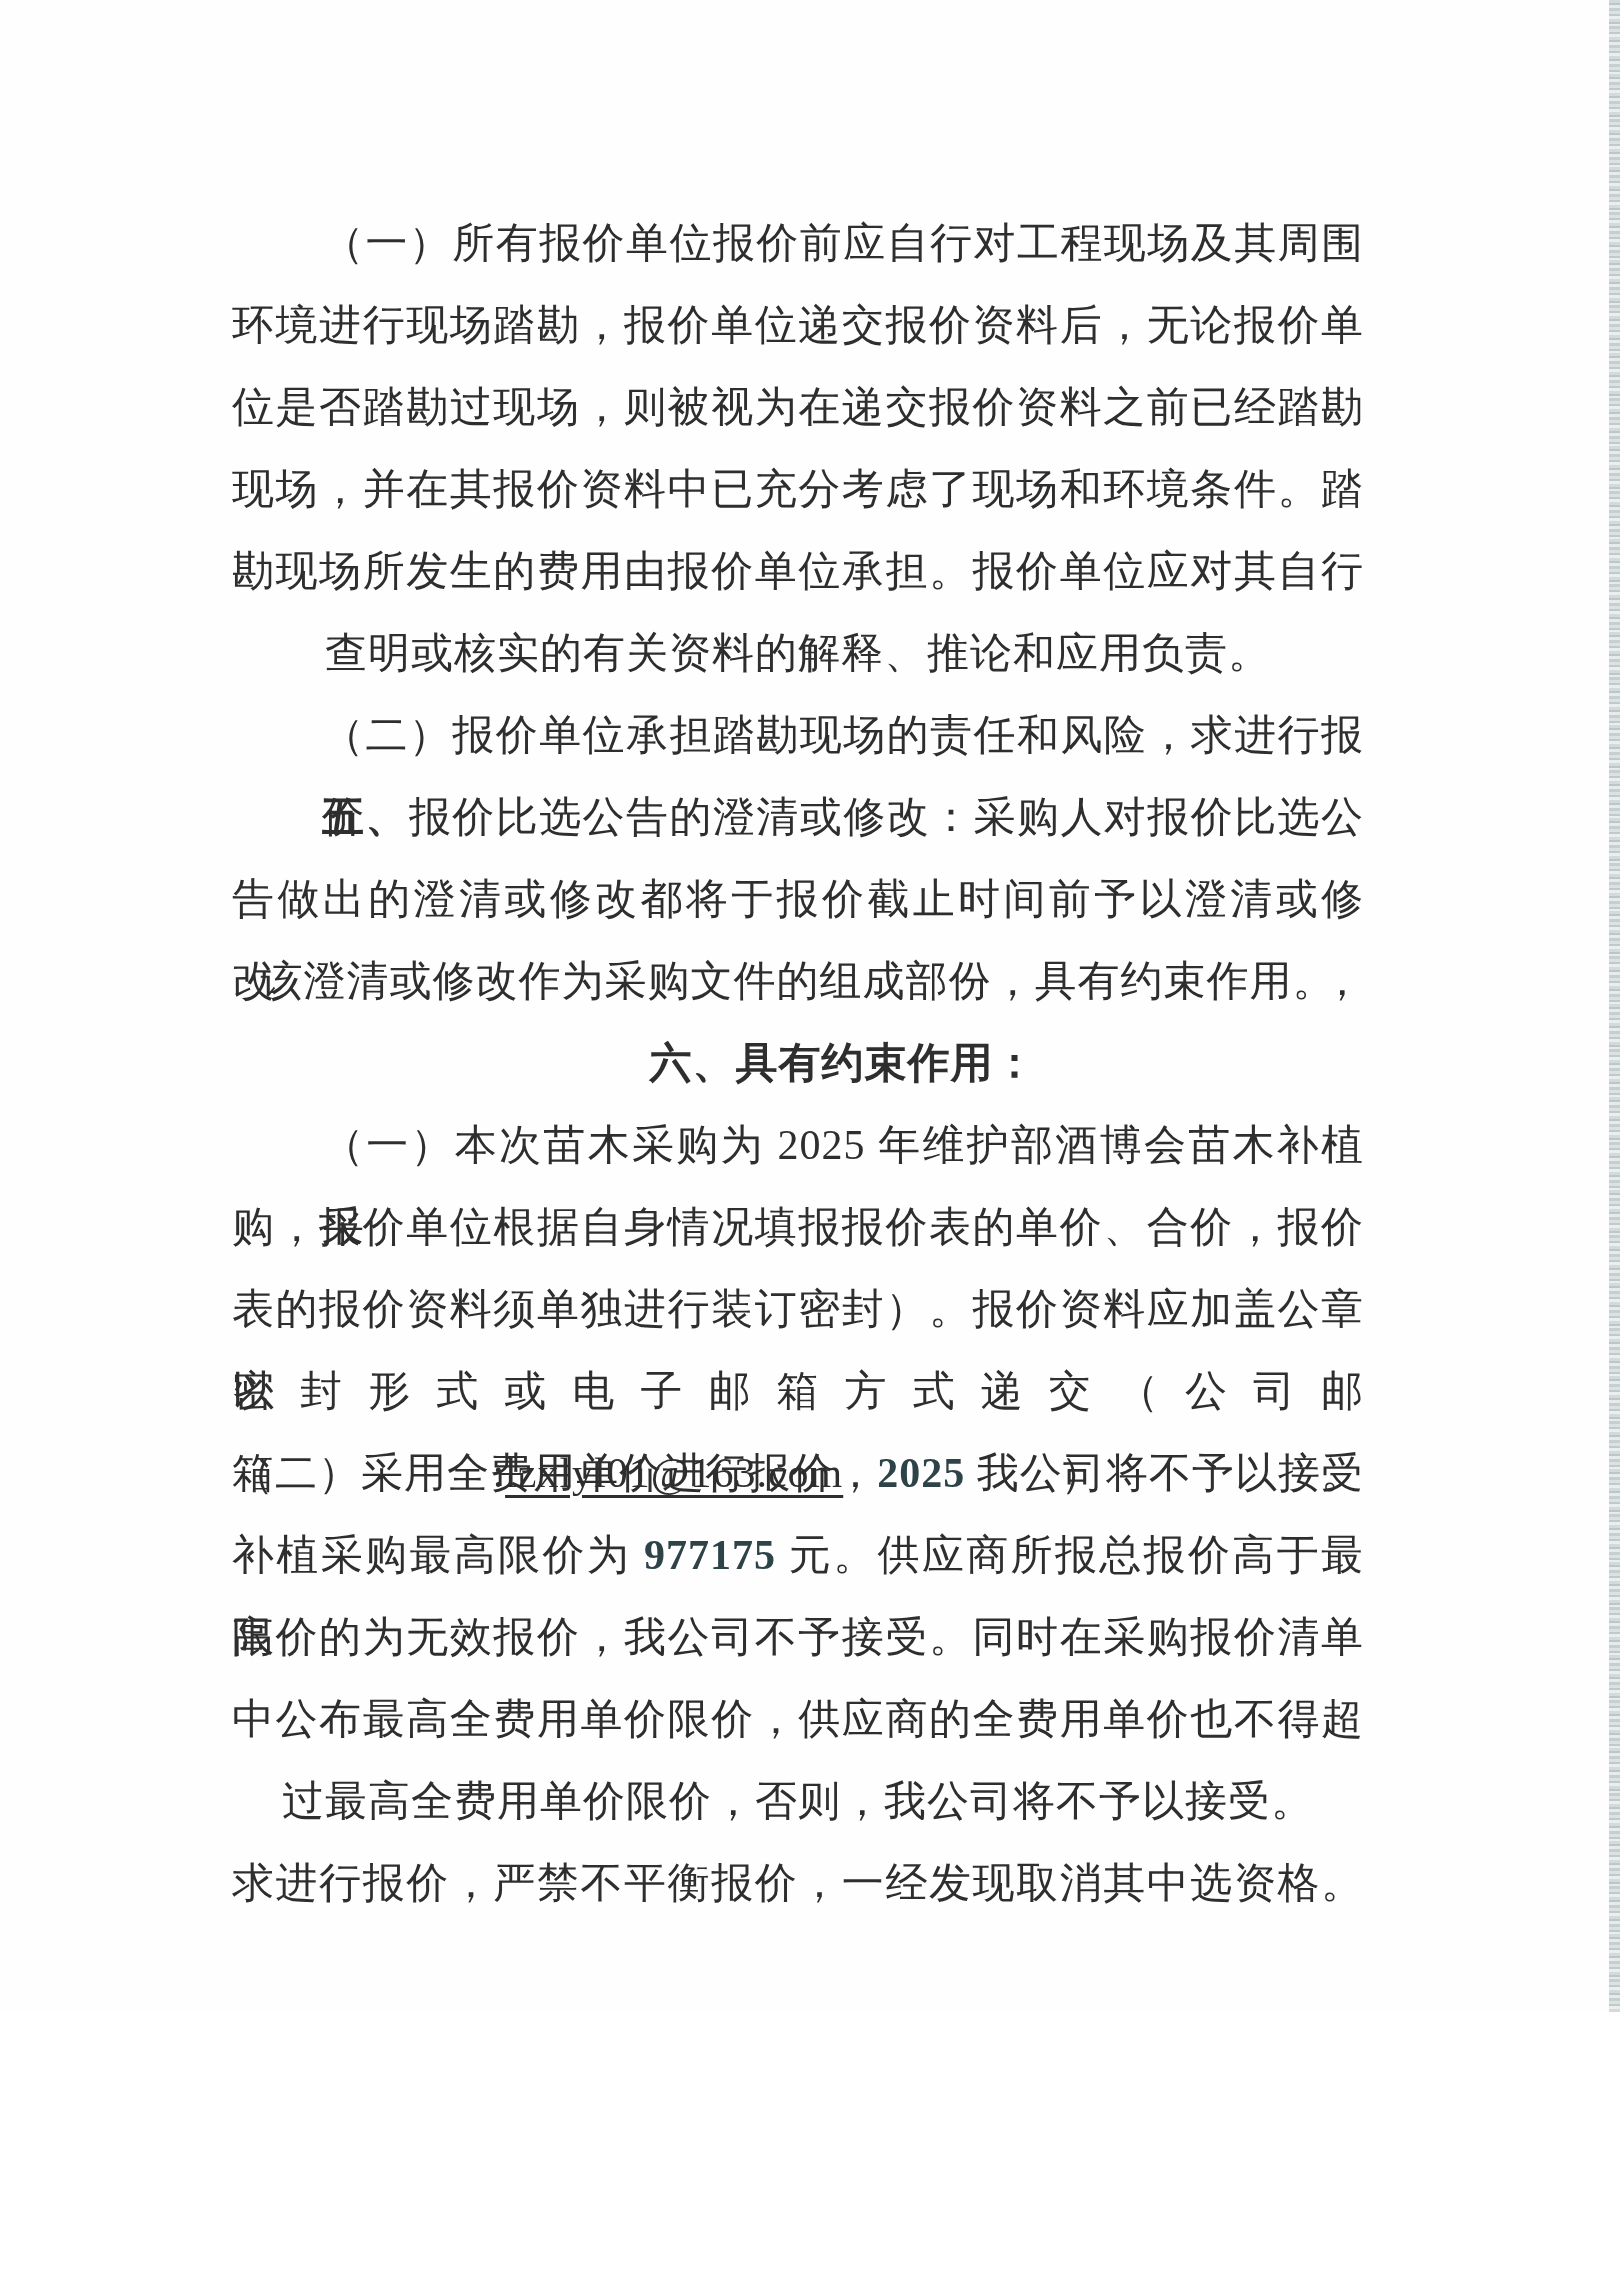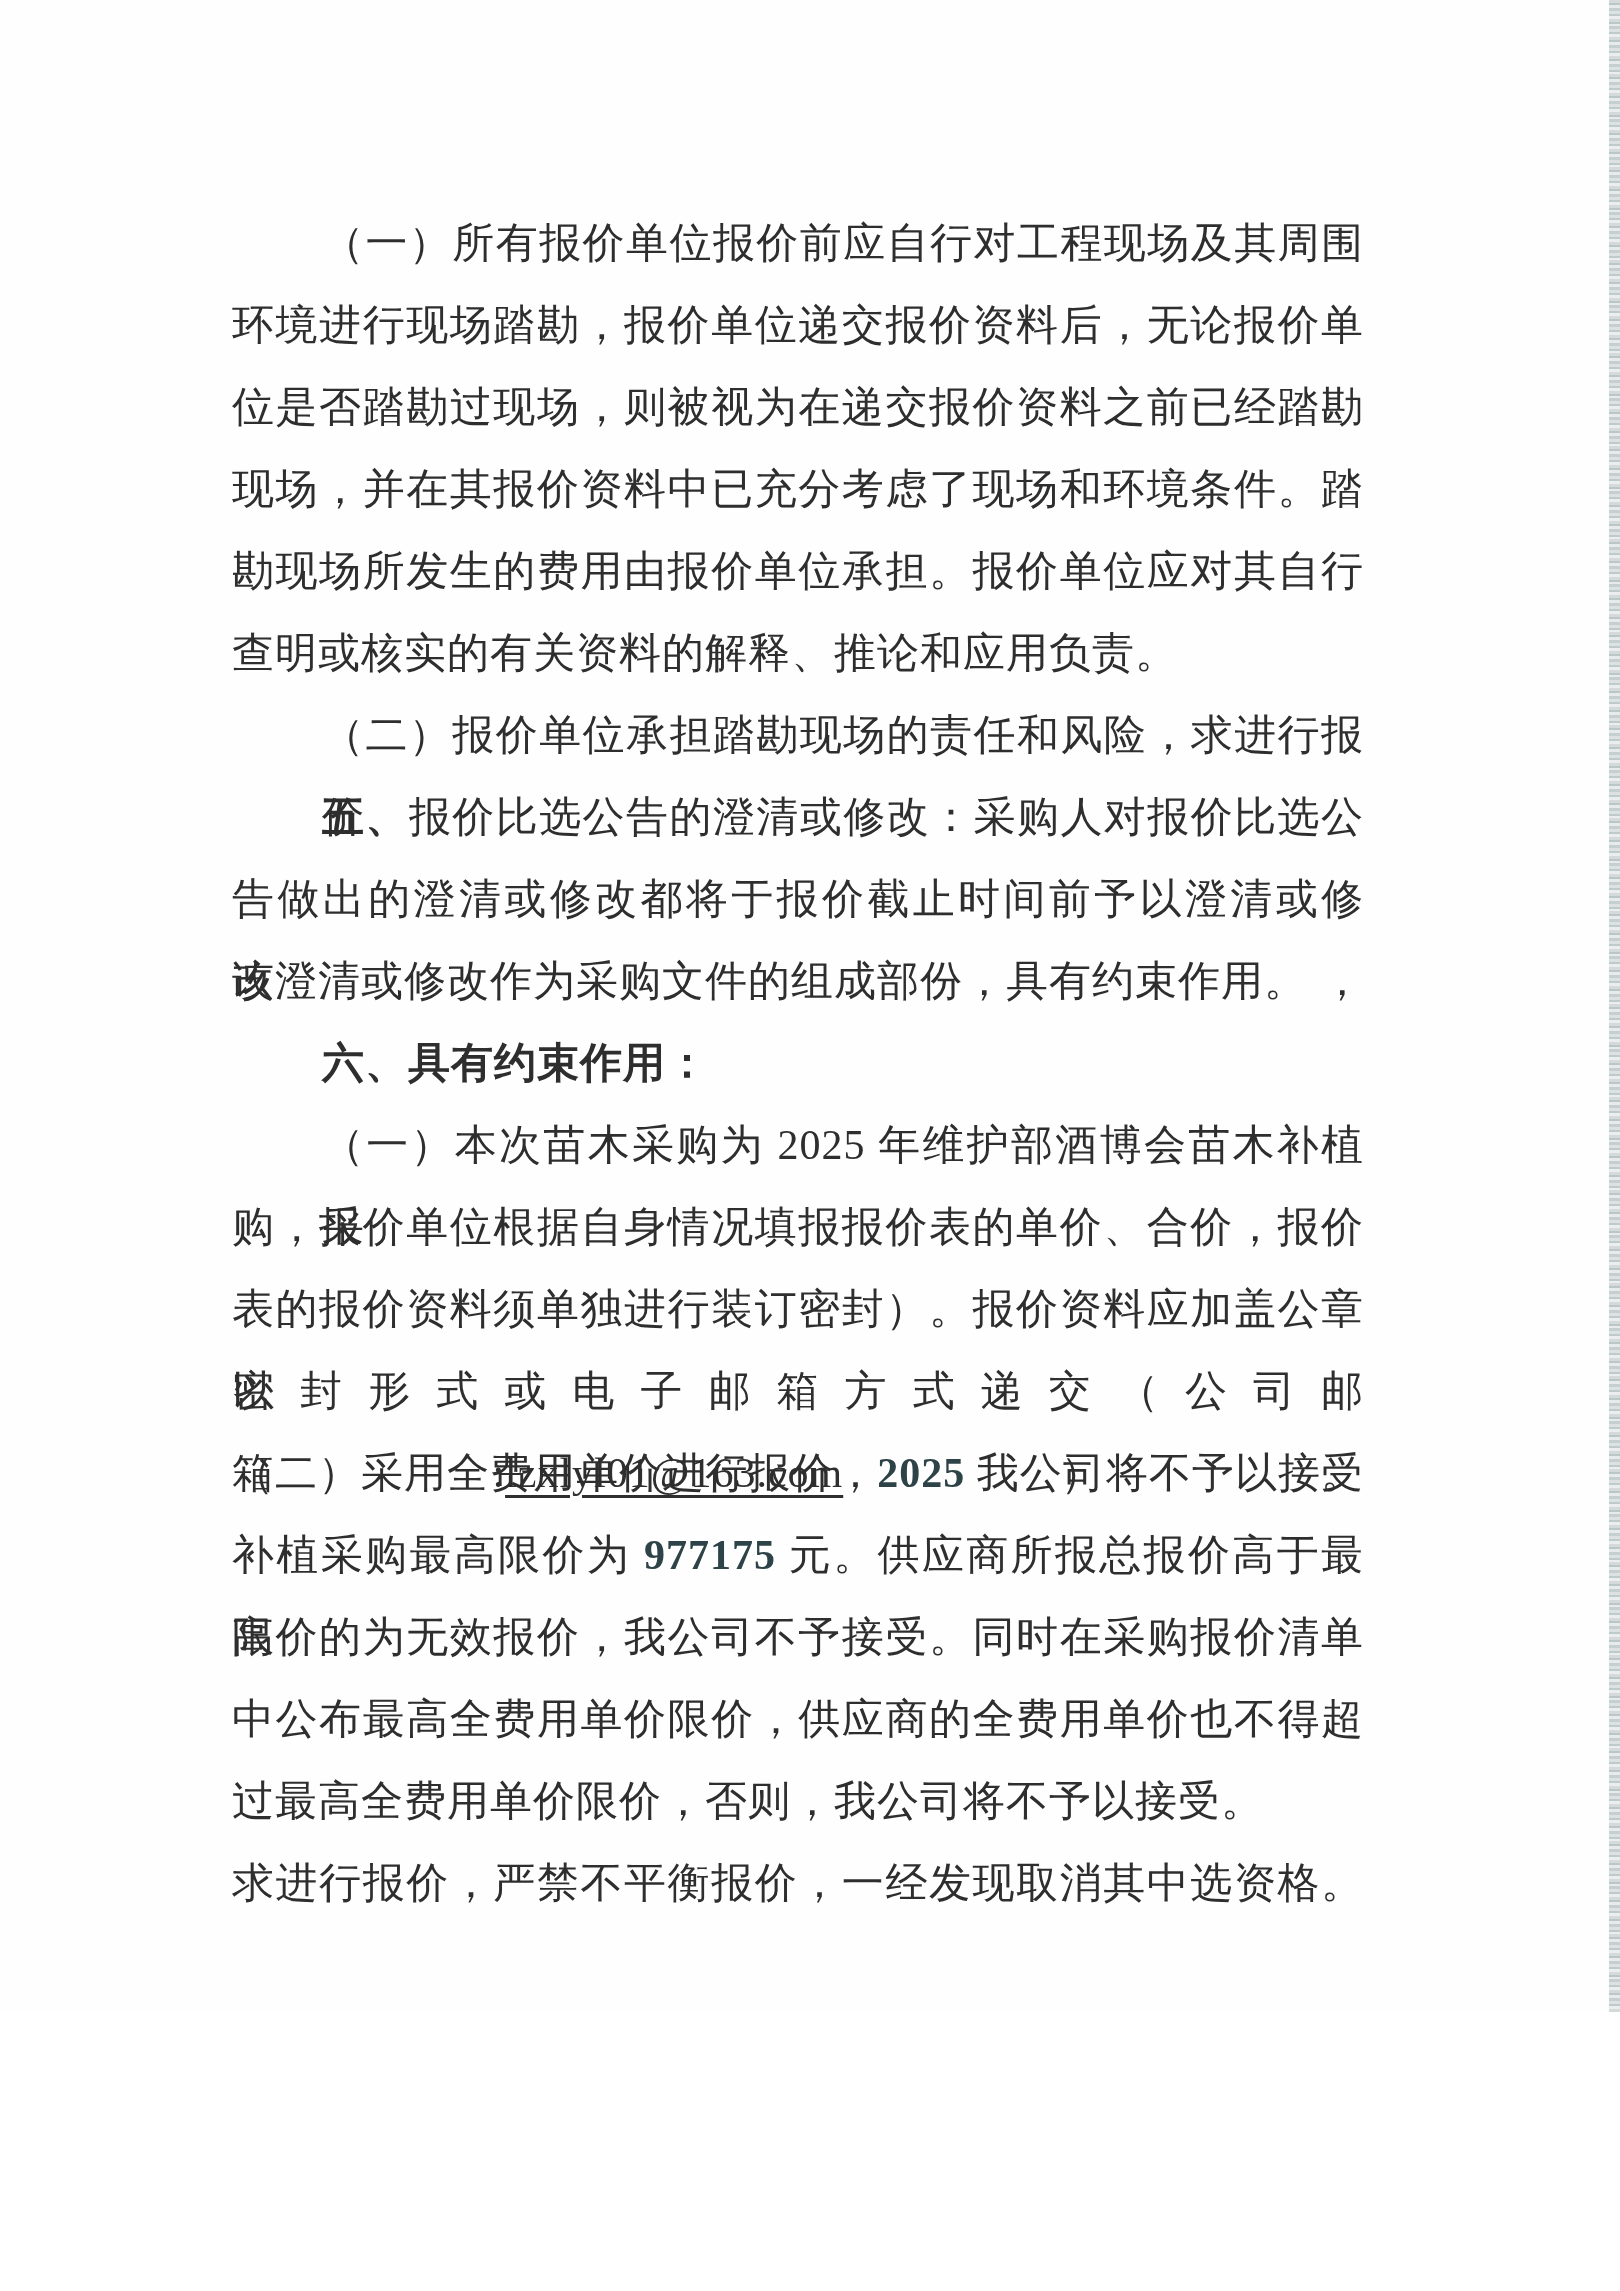--- a/index.html
+++ b/index.html
@@ -13,21 +13,21 @@
   #doc-lines{
     position:absolute;
     left:232px;top:202px;
     width:1132px;
   }
   .line{
     height:82px;
     line-height:82px;
     font-size:42px;
     color:#2e2e2e;
-    text-align:left;
+    text-align:center;
     white-space:normal;
     letter-spacing:1px;
   }
   .line.justify{
     text-align:justify;
     text-align-last:justify;
   }
   .line.indent{
     padding-left:90px;
   }

